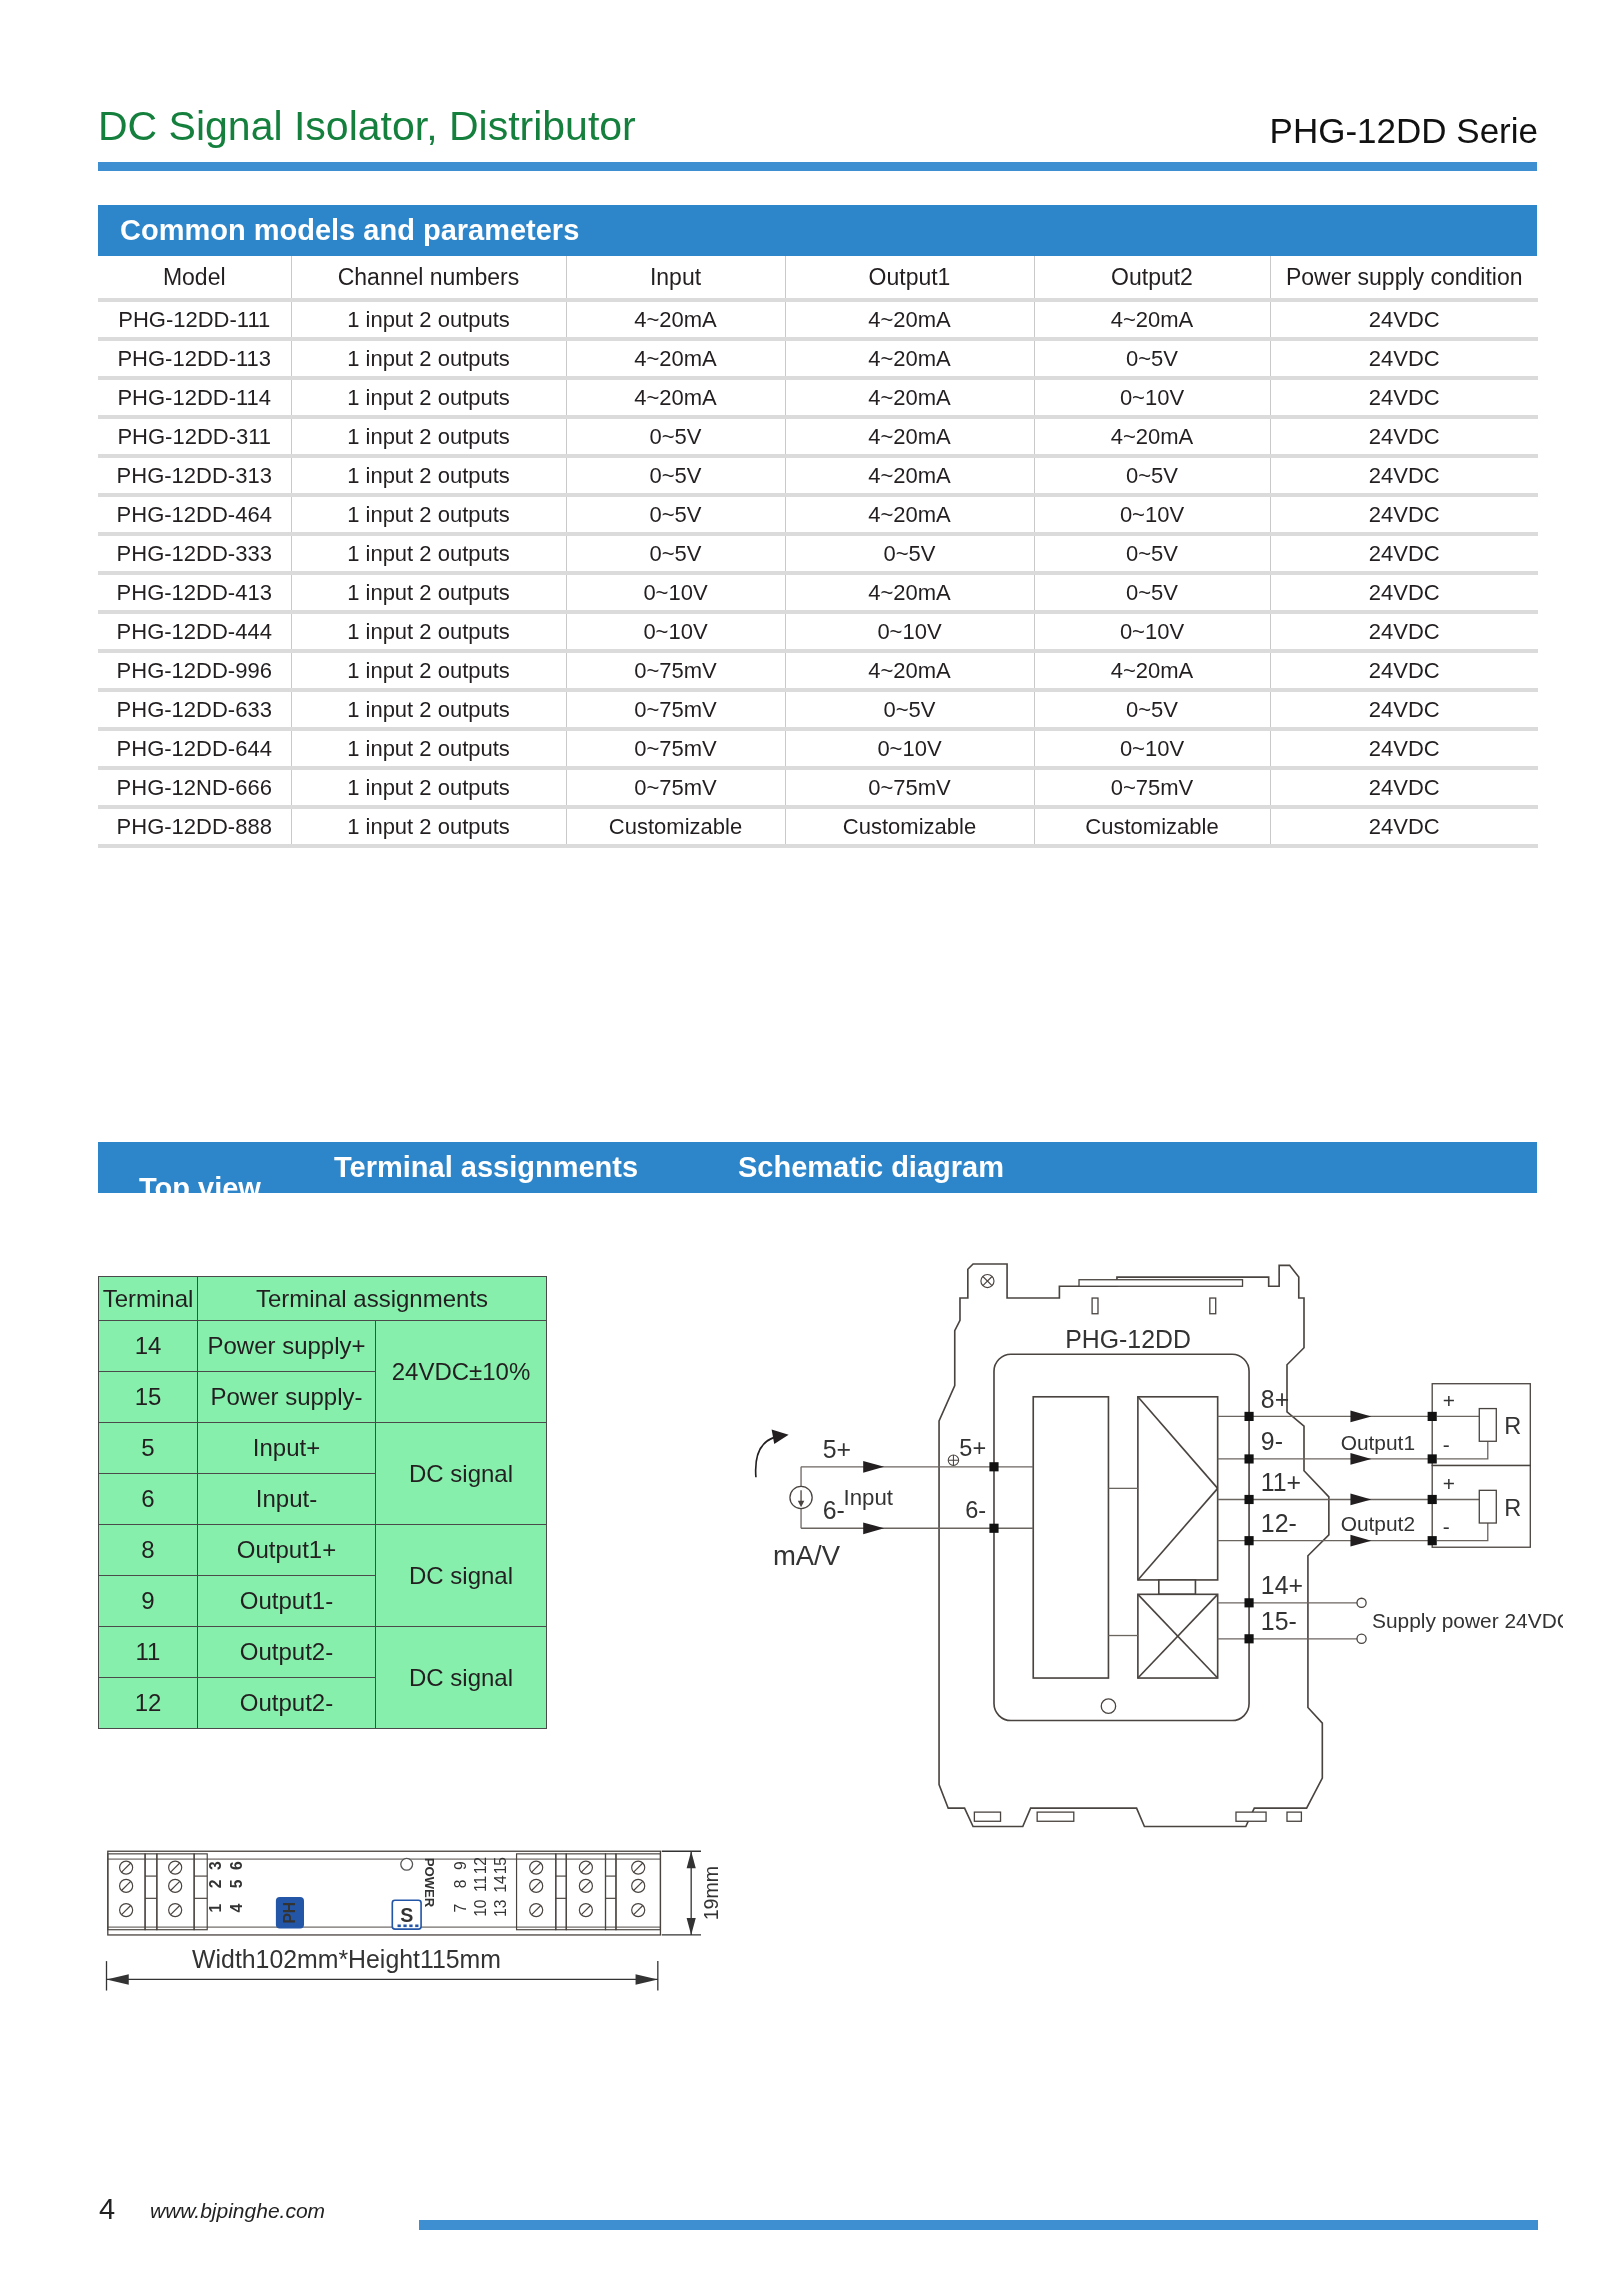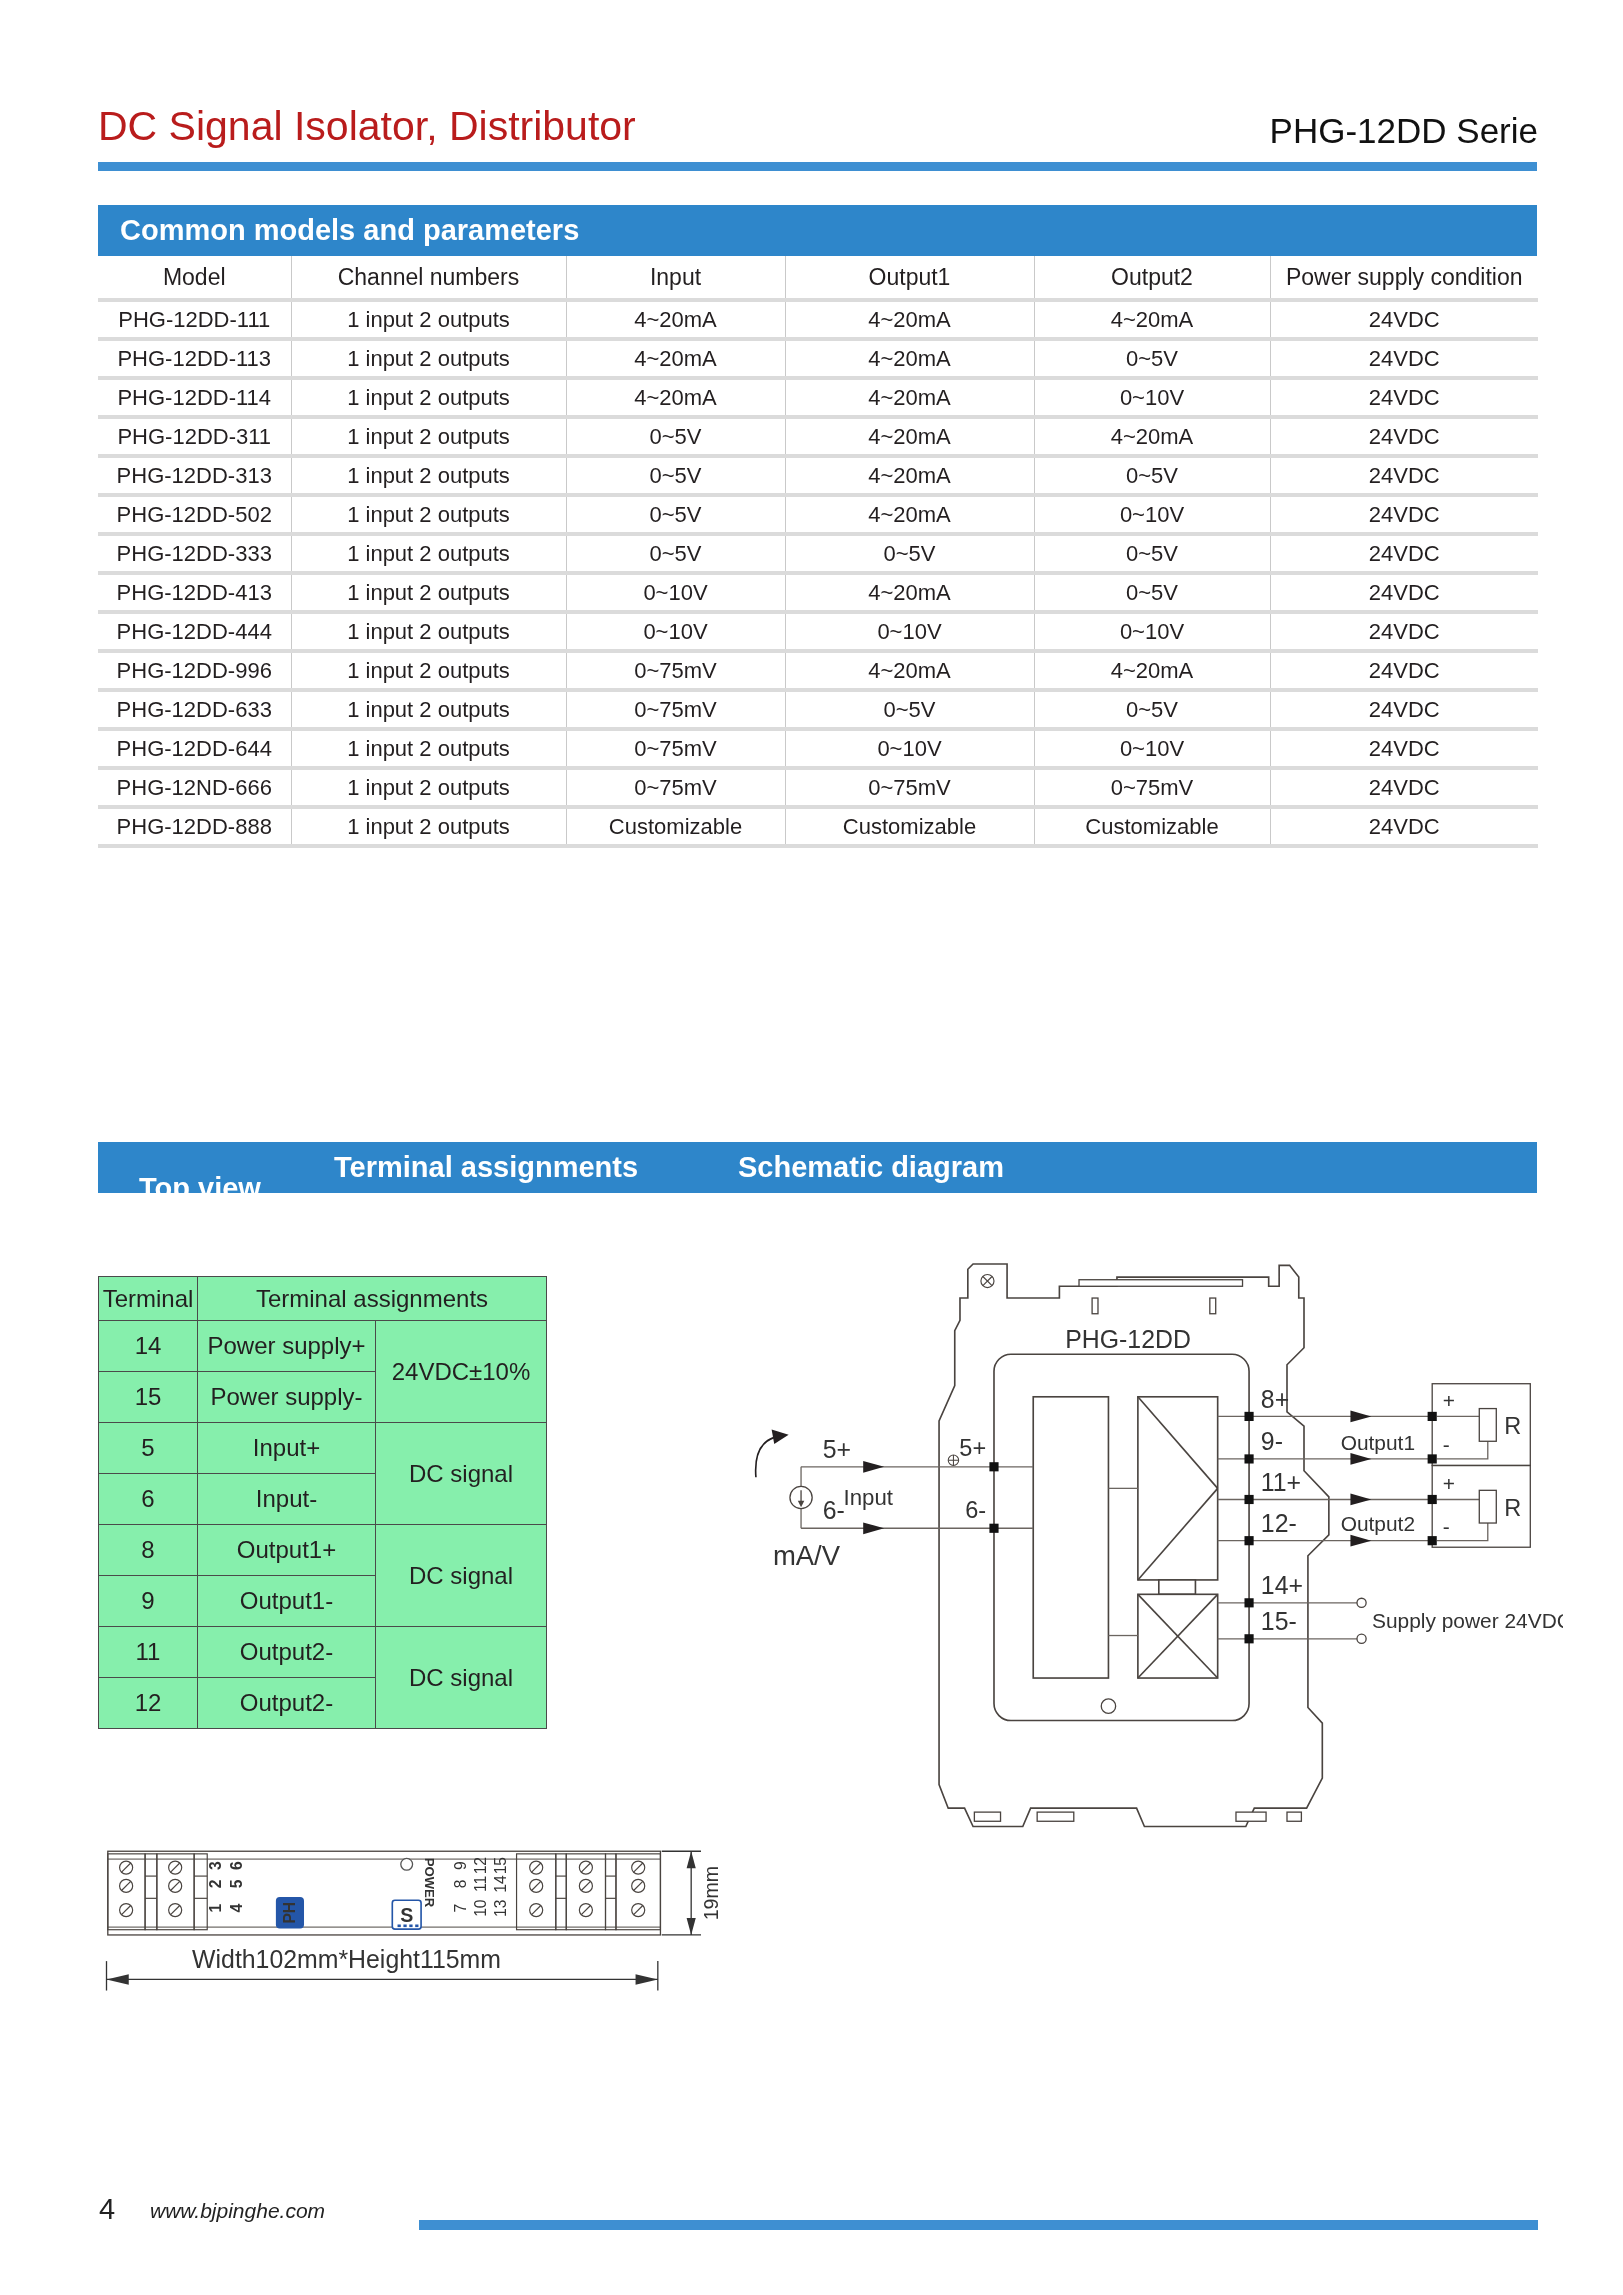--- a/index.html
+++ b/index.html
@@ -2,21 +2,21 @@
 <html style="font-size:10.5px"><head>
 <meta charset="utf-8">
 <style>
   * { margin:0; padding:0; box-sizing:border-box; }
   html,body { background:#ffffff; }
   body {
     width:1624px; height:2295px; position:relative;
     font-family:"Liberation Sans", sans-serif; color:#231f20;
   }
   
-  .hdr-title { position:absolute; left:98px; top:103px; font-size:41px; font-weight:400; color:#b91c1c; }
+  .hdr-title { position:absolute; left:98px; top:103px; font-size:41px; font-weight:400; color:#15803d; }
   .hdr-series { position:absolute; right:86px; top:111px; font-size:35px; font-weight:400; color:#111; }
   .hdr-rule { position:absolute; left:98px; top:162px; width:1439px; height:9.2px; background:#3e8fd2; }
   
   .banner { position:absolute; left:98px; width:1439px; height:51px; background:#2e86ca; }
   .banner1 { top:205px; }
   .banner2 { top:1142px; }
   .banner .blabel { position:absolute; top:0; height:67px; line-height:51px; color:#fff; font-size:29px; font-weight:700; white-space:nowrap; }
   
   .models { position:absolute; left:98px; top:256px; width:1439px; border-collapse:collapse; table-layout:fixed; }
   .models th, .models td {
@@ -109,21 +109,21 @@
       </tr>
       <tr>
         <td>PHG-12DD-313</td>
         <td>1 input 2 outputs</td>
         <td>0~5V</td>
         <td>4~20mA</td>
         <td>0~5V</td>
         <td>24VDC</td>
       </tr>
       <tr>
-        <td>PHG-12DD-502</td>
+        <td>PHG-12DD-464</td>
         <td>1 input 2 outputs</td>
         <td>0~5V</td>
         <td>4~20mA</td>
         <td>0~10V</td>
         <td>24VDC</td>
       </tr>
       <tr>
         <td>PHG-12DD-333</td>
         <td>1 input 2 outputs</td>
         <td>0~5V</td>

